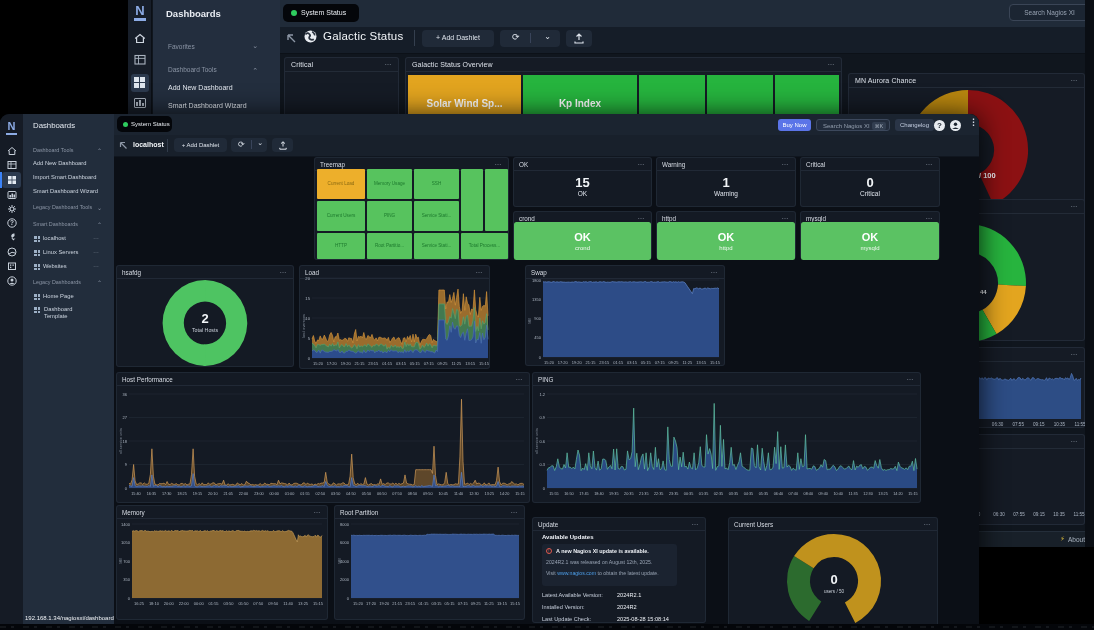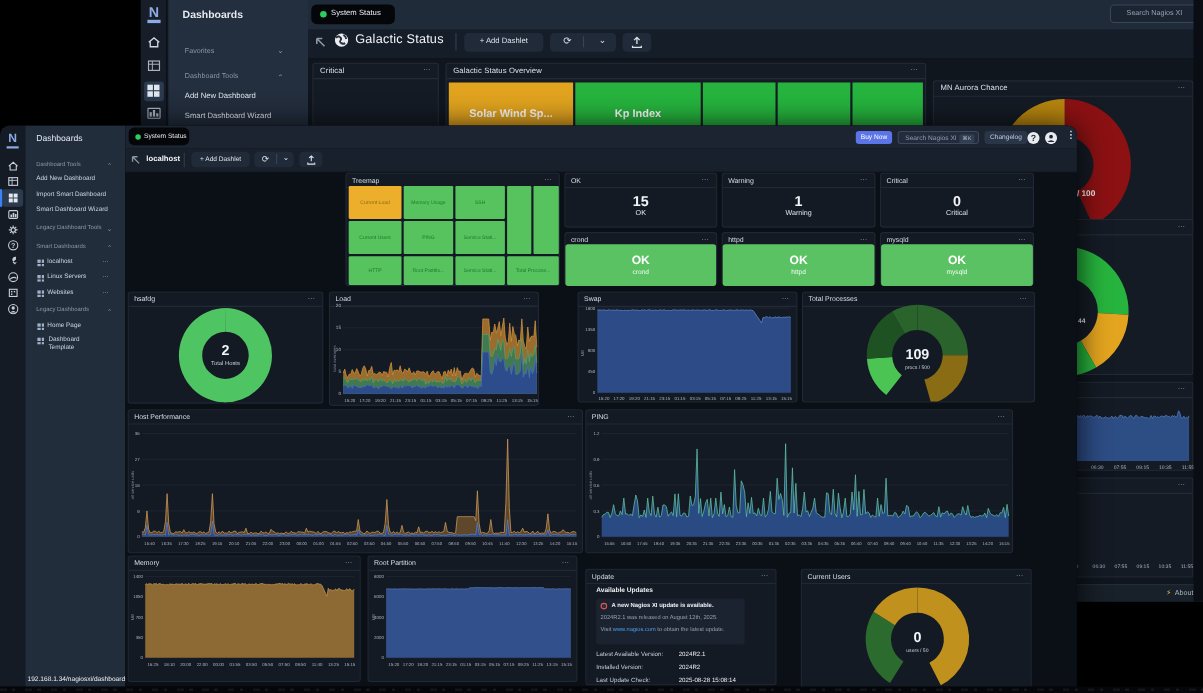--- a/index.html
+++ b/index.html
@@ -437,34 +437,20 @@
             <text x="78.3" y="98" font-size="4.0" fill="#aeb7c3" text-anchor="middle">23:15</text>
             <text x="92.2" y="98" font-size="4.0" fill="#aeb7c3" text-anchor="middle">01:15</text>
             <text x="106.0" y="98" font-size="4.0" fill="#aeb7c3" text-anchor="middle">03:15</text>
             <text x="119.8" y="98" font-size="4.0" fill="#aeb7c3" text-anchor="middle">05:15</text>
             <text x="133.7" y="98" font-size="4.0" fill="#aeb7c3" text-anchor="middle">07:15</text>
             <text x="147.5" y="98" font-size="4.0" fill="#aeb7c3" text-anchor="middle">09:25</text>
             <text x="161.3" y="98" font-size="4.0" fill="#aeb7c3" text-anchor="middle">11:25</text>
             <text x="175.2" y="98" font-size="4.0" fill="#aeb7c3" text-anchor="middle">13:15</text>
             <text x="189.0" y="98" font-size="4.0" fill="#aeb7c3" text-anchor="middle">15:15</text>
             <text x="5" y="55" font-size="3.8" fill="#7d8794" transform="rotate(-90 5 55)" text-anchor="middle">MB</text>
-          </svg>
-        </div>
-        <div class="fpanel" style="left:615px;top:108px;width:212px;height:101px">
-          <div class="ftitle">Total Processes</div>
-          <div class="kebab">…</div>
-          <div class="fdiv"></div>
-          <svg class="abs" style="left:0;top:0" width="210" height="99" viewBox="0 0 210 99">
-            <path d="M75.7 93.2 A46 46 0 0 1 58.1 60.2 L81.1 58.6 A23 23 0 0 0 89.8 75.1 Z" fill="#4cc454"></path>
-            <path d="M58.1 60.2 A46 46 0 0 1 81.0 17.2 L92.5 37.1 A23 23 0 0 0 81.1 58.6 Z" fill="#1f5222"></path>
-            <path d="M81.0 17.2 A46 46 0 0 1 104.0 11.0 L104.0 34.0 A23 23 0 0 0 92.5 37.1 Z" fill="#2a632c"></path>
-            <path d="M104.0 11.0 A46 46 0 0 1 150.0 57.0 L127.0 57.0 A23 23 0 0 0 104.0 34.0 Z" fill="#2a632c"></path>
-            <path d="M150.0 57.0 A46 46 0 0 1 116.7 101.2 L110.3 79.1 A23 23 0 0 0 127.0 57.0 Z" fill="#8a6c15"></path>
-            <text x="104" y="60" font-size="13" font-weight="bold" fill="#f2f5f8" text-anchor="middle">109</text>
-            <text x="104" y="69" font-size="4.6" fill="#c9cfd8" text-anchor="middle">procs / 500</text>
           </svg>
         </div>
         <div class="fpanel" style="left:2px;top:215px;width:414px;height:131px">
           <div class="ftitle">Host Performance</div>
           <div class="kebab">…</div>
           <div class="fdiv"></div>
           <svg class="abs" style="left:0;top:0" width="412" height="129" viewBox="0 0 412 129">
             <line x1="12" y1="21.0" x2="407" y2="21.0" stroke="#252e3b" stroke-width="0.5"></line>
             <line x1="12" y1="44.5" x2="407" y2="44.5" stroke="#252e3b" stroke-width="0.5"></line>
             <line x1="12" y1="68.0" x2="407" y2="68.0" stroke="#252e3b" stroke-width="0.5"></line>

